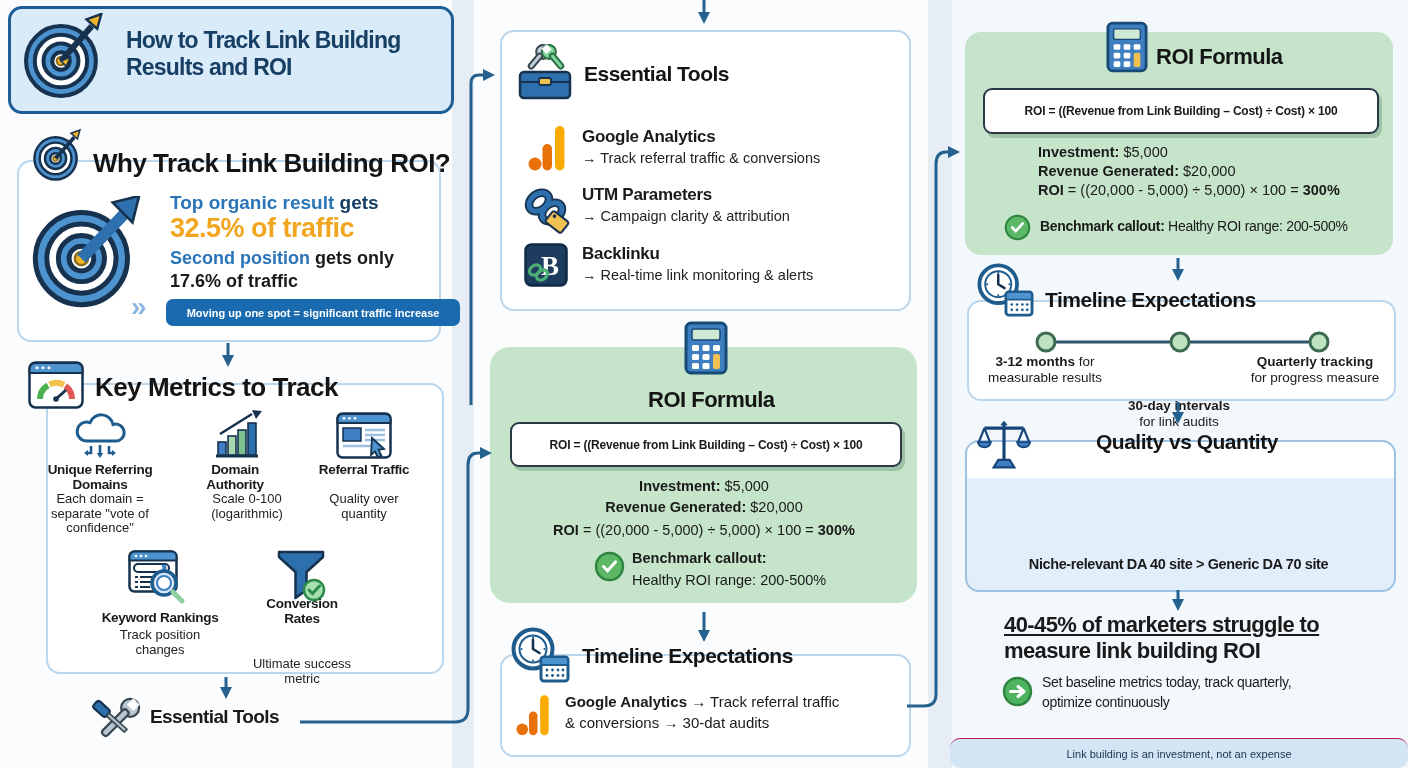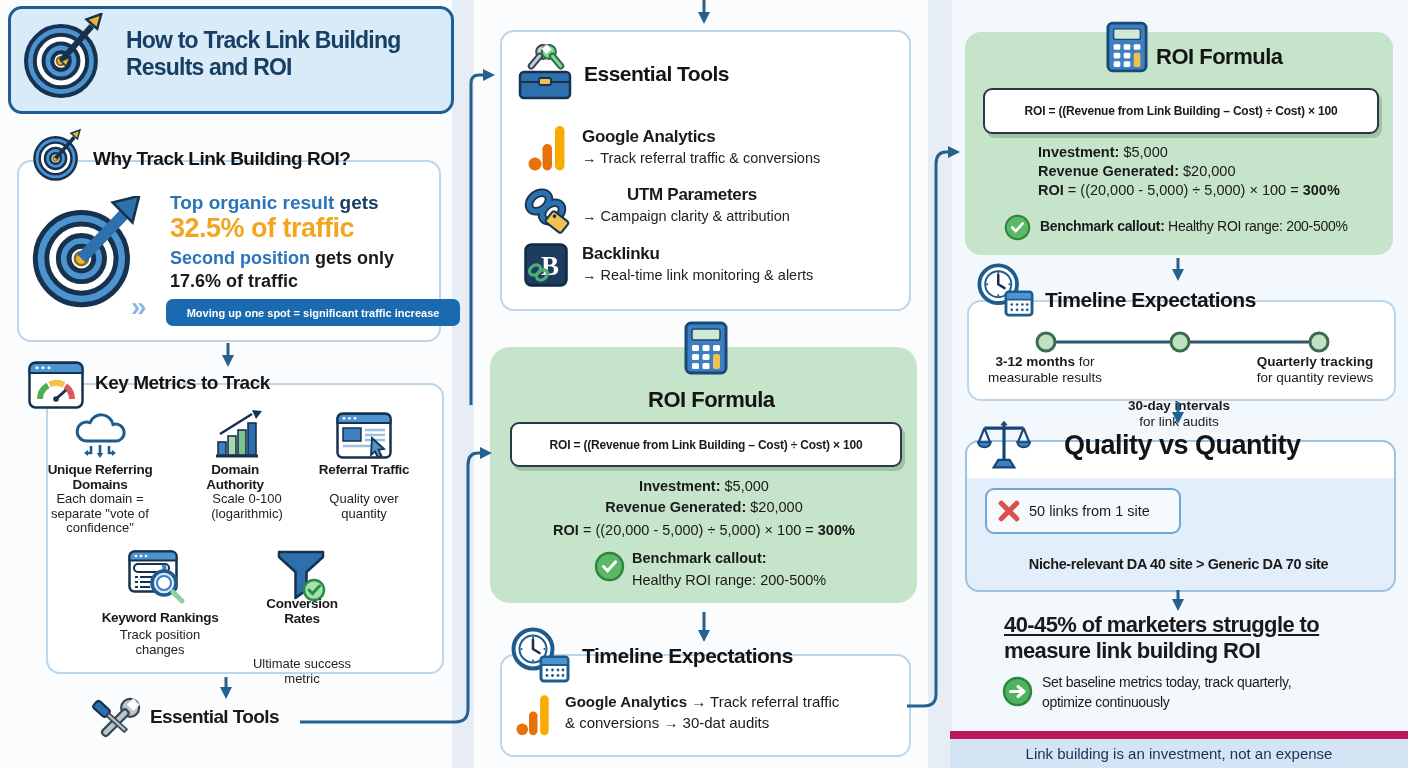--- a/index.html
+++ b/index.html
@@ -10,37 +10,37 @@
   .rightcol{position:absolute;left:950px;top:0;width:458px;height:768px;background:#f3f8fc;}
   .box{position:absolute;background:#fff;border:2px solid #bcd6ec;border-radius:14px;}
   .green{position:absolute;background:#c5e4ca;border-radius:20px;}
   .hdr{position:absolute;background:#d9eaf8;border:3px solid #1d5e97;border-radius:14px;}
   .t-navy{color:#173e63;}
   .t-blue{color:#2a74b8;}
   .t-orange{color:#f2a51e;}
   .b{font-weight:700;}
   .nw{white-space:nowrap;}
   .ctr{text-align:center;}
-  .sec-title{font-weight:700;font-size:19px;letter-spacing:-0.5px;color:#141414;white-space:nowrap;}
+  .sec-title{font-weight:700;font-size:26px;letter-spacing:-0.5px;color:#141414;white-space:nowrap;}
   .big-title{font-weight:700;font-size:23px;letter-spacing:-0.8px;line-height:1.18;}
   .formula-bar{position:absolute;background:#fff;border:2px solid #2b3947;border-radius:9px;
                box-shadow:3px 4px 0 #9dc2a6;display:flex;align-items:center;justify-content:center;}
   .formula-text{font-weight:700;font-size:12px;letter-spacing:-0.2px;white-space:nowrap;}
   .roi-row{font-size:14.5px;line-height:1.0;white-space:nowrap;}
   .badge{position:absolute;background:#1a6ab0;color:#fff;font-weight:700;font-size:11px;
          border-radius:7px;display:flex;align-items:center;justify-content:center;white-space:nowrap;}
   .m-item-title{font-weight:700;font-size:13.5px;letter-spacing:-0.3px;line-height:1.12;text-align:center;}
   .m-item-desc{font-size:13px;line-height:1.12;text-align:center;color:#222;}
   .tool-name{font-weight:700;font-size:17px;letter-spacing:-0.3px;white-space:nowrap;}
   .tool-desc{font-size:14.5px;color:#222;white-space:nowrap;}
   .ms{position:absolute;width:150px;text-align:center;font-size:13.5px;line-height:1.22;}
   .pill{position:absolute;border-radius:9px;display:flex;align-items:center;gap:8px;padding:0 10px;}
   .stat-line{font-weight:700;font-size:22px;letter-spacing:-0.6px;white-space:nowrap;}
-  .footerbar{position:absolute;left:0;right:0;bottom:0;height:29px;background:#d3e5f4;border-top:8px solid #be185d;
-             display:flex;align-items:center;justify-content:center;font-size:15px;color:#16324f;}
+  .footerbar{position:absolute;left:0;right:0;bottom:0;height:29px;background:#d3e5f4;border-top:1px solid #be185d;
+             display:flex;align-items:center;justify-content:center;font-size:11px;color:#16324f;border-radius:10px;}
   svg{display:block;}
   #overlay{position:absolute;left:0;top:0;pointer-events:none;z-index:6;}
   .conn{stroke:#24618e;stroke-width:3;fill:none;}
   .connf{fill:#24618e;stroke:none;}
 </style>
 </head>
 <body>
 
 <div id="stage">
 
@@ -243,21 +243,21 @@
       <g stroke="#2e6fae" stroke-width="5" fill="none">
         <ellipse cx="17" cy="16" rx="11" ry="8" transform="rotate(-38 17 16)"></ellipse>
         <ellipse cx="30" cy="26" rx="11" ry="8" transform="rotate(-38 30 26)"></ellipse>
       </g>
       <g transform="rotate(38 35 36)">
         <rect x="25" y="29" width="20" height="14" rx="2.5" fill="#f0c050" stroke="#16324f" stroke-width="2"></rect>
         <circle cx="29.5" cy="33" r="1.8" fill="#16324f"></circle>
       </g>
     </svg>
   </div>
-  <div class="abs tool-name" style="left:582px;top:185px;z-index:3;margin-left:45px;">UTM Parameters</div>
+  <div class="abs tool-name" style="left:582px;top:185px;z-index:3;">UTM Parameters</div>
   <div class="abs tool-desc" style="left:582px;top:208px;z-index:3;">→ Campaign clarity &amp; attribution</div>
 
   <div class="abs" style="left:524px;top:243px;z-index:3;">
     <svg width="44" height="44" viewBox="0 0 44 44">
       <rect x="1.5" y="1.5" width="41" height="41" rx="6" fill="#1d3c5e" stroke="#0f2a45" stroke-width="2.5"></rect>
       <text x="26" y="32" font-size="27" font-weight="bold" fill="#fff" text-anchor="middle" font-family="Liberation Serif,serif">B</text>
       <g stroke="#4cae74" stroke-width="3.4" fill="none">
         <ellipse cx="11" cy="27" rx="6" ry="4.4" transform="rotate(-38 11 27)"></ellipse>
         <ellipse cx="18" cy="32" rx="6" ry="4.4" transform="rotate(-38 18 32)"></ellipse>
       </g>
@@ -422,45 +422,37 @@
   <div class="ms" style="left:970px;top:354px;z-index:3;">
     <div><span class="b">3-12 months</span><span> for</span></div>
     <div>measurable results</div>
   </div>
   <div class="ms" style="left:1104px;top:354px;z-index:3;margin-top:44px;">
     <div><span class="b">30-day intervals</span><span></span></div>
     <div>for link audits</div>
   </div>
   <div class="ms" style="left:1240px;top:354px;z-index:3;">
     <div><span class="b">Quarterly tracking</span><span></span></div>
-    <div>for quantity reviews</div>
+    <div>for progress measure</div>
   </div>
 
   <div class="box" style="left:965px;top:440px;width:427px;height:148px;background:linear-gradient(180deg,#ffffff 0,#ffffff 36px,#e2eef9 36px,#e2eef9 100%);border-color:#9fc2e2;"></div>
   <div class="abs" style="left:976px;top:416px;z-index:3;">
     <svg width="56" height="56" viewBox="0 0 60 58">
       <path d="M30 6 V46" stroke="#16457a" stroke-width="3.4"></path>
       <path d="M30 4 l-4 5 h8 z" fill="#16457a"></path>
       <path d="M9 12 H51" stroke="#16457a" stroke-width="3.4"></path>
       <path d="M9 12 L3 27 M9 12 L15 27" stroke="#16457a" stroke-width="2.4"></path>
       <path d="M2 27 a7.2 7.2 0 0 0 14 0 z" fill="#3f7fc1" stroke="#16457a" stroke-width="2"></path>
       <path d="M51 12 L45 27 M51 12 L57 27" stroke="#16457a" stroke-width="2.4"></path>
       <path d="M44 27 a7.2 7.2 0 0 0 14 0 z" fill="#3f7fc1" stroke="#16457a" stroke-width="2"></path>
       <path d="M24 46 h12 l5 8 h-22 z" fill="#3f7fc1" stroke="#16457a" stroke-width="2.4"></path>
     </svg>
   </div>
-  <div class="abs sec-title" style="left:1064px;top:430px;font-size:27px;z-index:3;">Quality vs Quantity</div>
-  <div class="pill" style="left:985px;top:488px;width:172px;height:42px;background:#f6fafd;border:2px solid #6ea7d8;z-index:3;">
-    <span>
-      <svg width="24" height="24" viewBox="0 0 28 28">
-        <path d="M5 5 L23 23 M23 5 L5 23" stroke="#dd4f4f" stroke-width="6" stroke-linecap="round"></path>
-      </svg>
-    </span>
-    <span style="font-size:14.5px;">50 links from 1 site</span>
-  </div>
+  <div class="abs sec-title" style="left:1096px;top:430px;font-size:21px;z-index:3;">Quality vs Quantity</div>
   <div class="abs ctr b nw" style="left:965px;top:556px;width:427px;font-size:14.5px;letter-spacing:-0.4px;z-index:3;">Niche-relevant DA 40 site &gt; Generic DA 70 site</div>
 
   <div class="abs stat-line" style="left:1004px;top:612px;z-index:3;text-decoration:underline;">40-45% of marketers struggle to</div>
   <div class="abs stat-line" style="left:1004px;top:638px;z-index:3;text-align:center;">measure link building ROI</div>
   <div class="abs" style="left:1002px;top:676px;z-index:3;">
     <svg width="31" height="31" viewBox="0 0 31 31">
       <circle cx="15.5" cy="15.5" r="13.5" fill="#4db35e" stroke="#2e8540" stroke-width="2.4"></circle>
       <path d="M8.5 15.5 H19" stroke="#fff" stroke-width="3" stroke-linecap="round"></path>
       <path d="M16 10.5 l6 5 l-6 5" stroke="#fff" stroke-width="3" fill="none" stroke-linecap="round" stroke-linejoin="round"></path>
     </svg>

